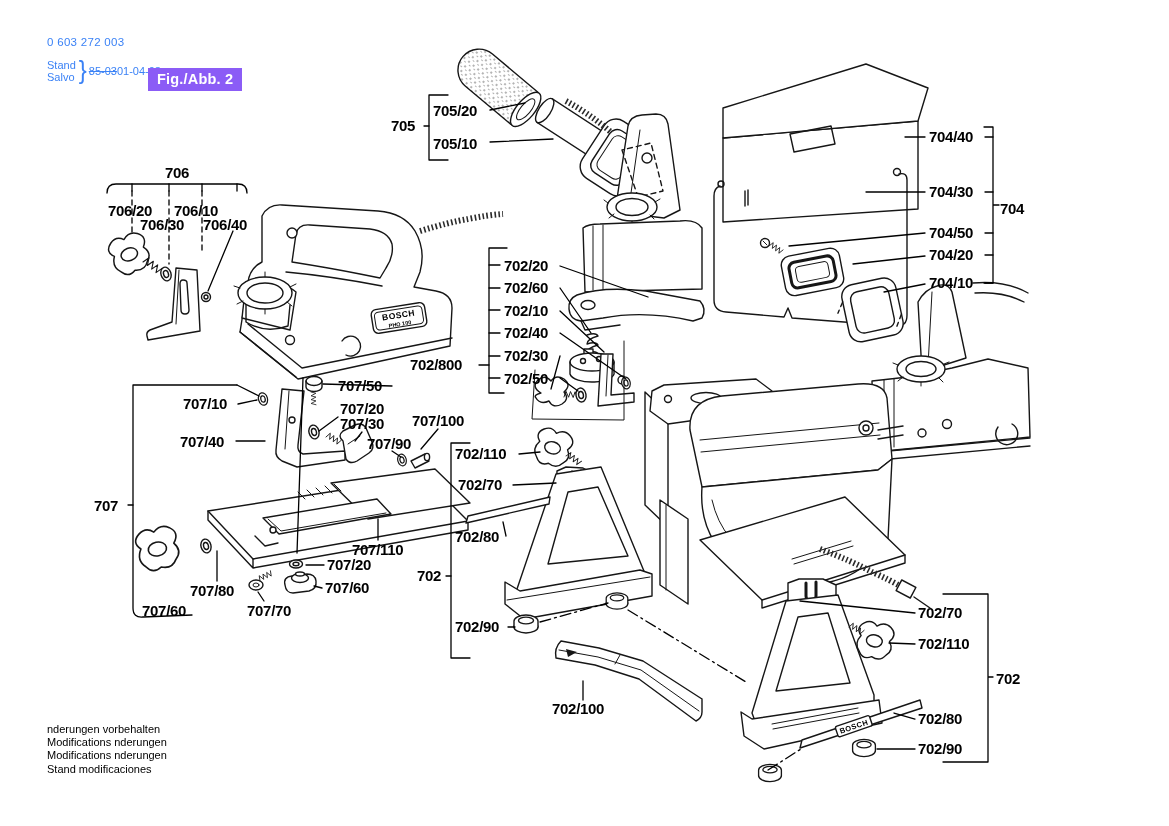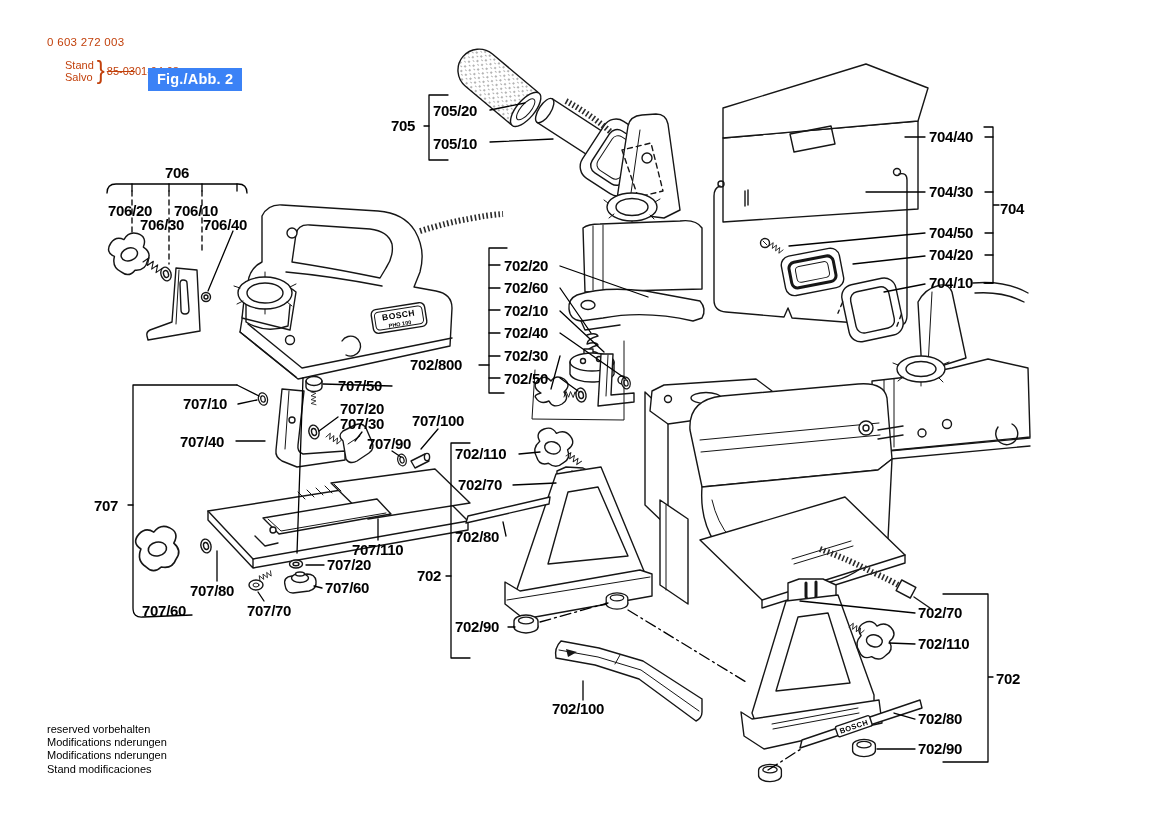--- a/index.html
+++ b/index.html
@@ -8,28 +8,28 @@
   #art{position:absolute;left:0;top:0;width:1169px;height:826px;}
   .ln{fill:none;stroke:#161616;stroke-width:1.4;stroke-linejoin:round;stroke-linecap:round;}
   .fw{fill:#ffffff;stroke:#161616;stroke-width:1.4;stroke-linejoin:round;stroke-linecap:round;}
   .thin{stroke-width:1;}
   .thick{stroke-width:3;}
   .dash{stroke-dasharray:5 4;}
   .dashdot{stroke-dasharray:11 4 2 4;stroke-width:1.1;}
   .cable{fill:none;stroke:#2a2a2a;stroke-width:6;stroke-dasharray:1.6 2.4;}
   .cl path{fill:none;stroke:#000;stroke-width:1.3;stroke-linejoin:round;stroke-linecap:round;}
   .lbl text{font-family:"Liberation Sans",sans-serif;font-weight:bold;font-size:15px;fill:#000;letter-spacing:-0.3px;}
-  .hdr{position:absolute;left:47px;top:36px;color:#c2410c;}
+  .hdr{position:absolute;left:47px;top:36px;color:#3b82f6;}
   .pn{font-size:11.5px;letter-spacing:0.3px;}
-  .issue-row{display:flex;align-items:center;margin-top:9px;margin-left:18px;}
+  .issue-row{display:flex;align-items:center;margin-top:9px;}
   .icol{display:flex;flex-direction:column;font-size:11px;line-height:12px;}
   .brace{font-size:24px;font-weight:400;margin:0 2px 0 3px;transform:scaleY(1.05);}
   .vals{display:flex;flex-direction:row;font-size:11px;line-height:12px;}
   .strike{text-decoration:line-through;}
-  .figbadge{position:absolute;left:148px;top:68px;background:#3b82f6;color:#fff;
+  .figbadge{position:absolute;left:148px;top:68px;background:#8b5cf6;color:#fff;
             font-weight:bold;font-size:14.5px;padding:3px 9px 4px 9px;letter-spacing:0.2px;}
   .ftr{position:absolute;left:47px;top:723px;font-size:11px;line-height:13.2px;color:#000;}
   .ftr div{white-space:pre;}
   .brandtxt{font-family:"Liberation Sans",sans-serif;font-weight:bold;fill:#000;}
 </style>
 </head>
 <body>
 
 <div id="page">
 
@@ -408,19 +408,19 @@
       <div class="brace">}</div>
       <div class="vals">
         <span class="strike">85-03</span>
         <span>01-04-08</span>
       </div>
     </div>
   </div>
   <div class="figbadge">Fig./Abb. 2</div>
 
   <div class="ftr">
-    <div>reserved vorbehalten</div>
+    <div>nderungen vorbehalten</div>
     <div>Modifications nderungen</div>
     <div>Modifications nderungen</div>
     <div>Stand modificaciones</div>
   </div>
 
 </div>
 
 </body></html>

